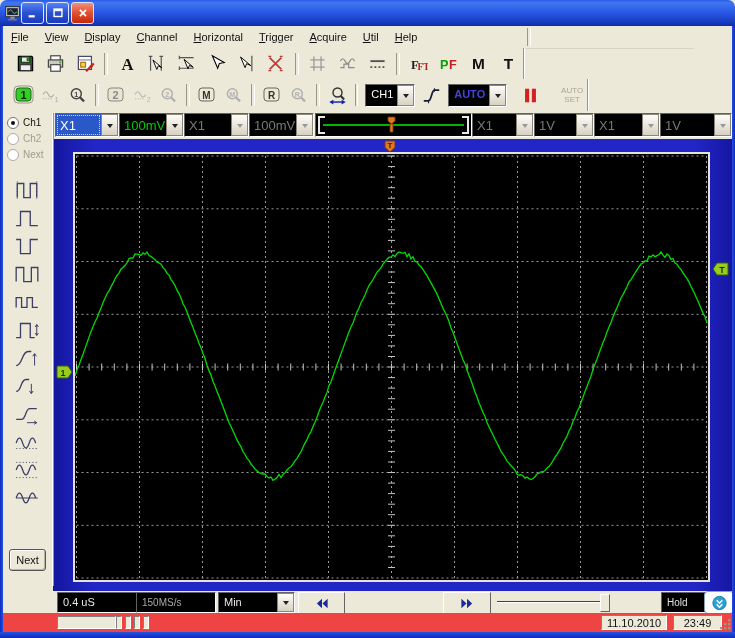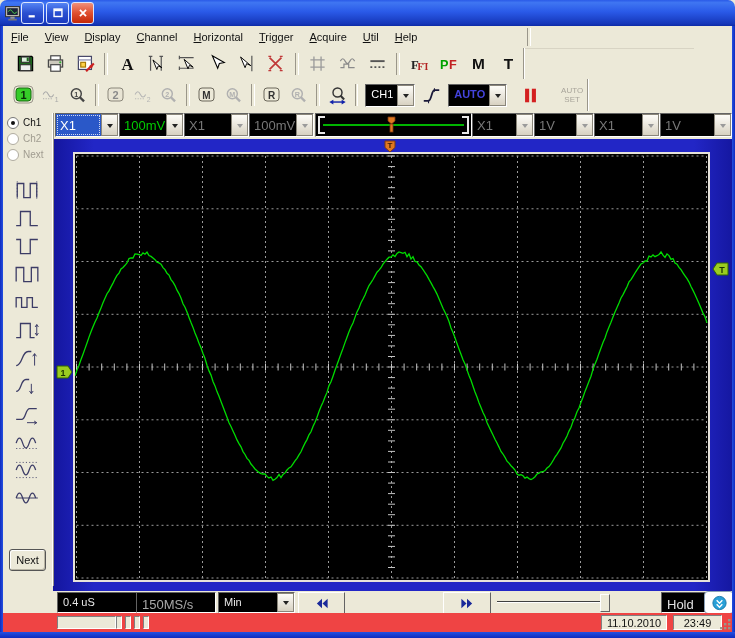--- a/index.html
+++ b/index.html
@@ -87,21 +87,21 @@
   #scopeframe{position:absolute;left:20px;top:13px;width:637px;height:430px;
     border:2px solid #e6e2da;background:#000;box-sizing:border-box;}
   #scope-svg{position:absolute;left:0;top:0;}
   .marker{position:absolute;z-index:3;}
   .grid{stroke:#9a9a9a;stroke-width:1;stroke-dasharray:2 3;}
   .tick{stroke:#c4c4c4;stroke-width:1;}
 
   
   #bottombar{position:absolute;left:2px;top:591px;width:731px;height:22px;background:#ece9d8;}
   .blackbox{position:absolute;top:1px;height:21px;background:#000;border:1px solid;
-    border-color:#636363 #fff #fff #636363;color:#a8a8a8;font-size:13px;
+    border-color:#636363 #fff #fff #636363;color:#a8a8a8;font-size:10px;
     padding:4px 0 0 5px;box-sizing:border-box;}
   .blackbox.white{color:#e0e0e0;margin-left:48px;}
   .bcombo{position:absolute;top:1px;height:21px;background:#000;border:1px solid;
     border-color:#636363 #fff #fff #636363;display:flex;box-sizing:border-box;}
   .bcombo .cval{flex:1;color:#e8e8e8;padding:3px 0 0 5px;}
   .navbtn{position:absolute;top:1px;width:45px;height:20px;background:#ece9d8;border:1px solid;
     border-color:#fff #636363 #636363 #fff;display:flex;align-items:center;justify-content:center;}
   .navbtn svg{width:18px;height:15px;}
   #hslider{position:absolute;left:493px;top:1px;width:117px;height:20px;}
   #hslider .track{position:absolute;left:2px;right:10px;top:9px;height:1px;background:#404040;border-bottom:1px solid #fff;}

